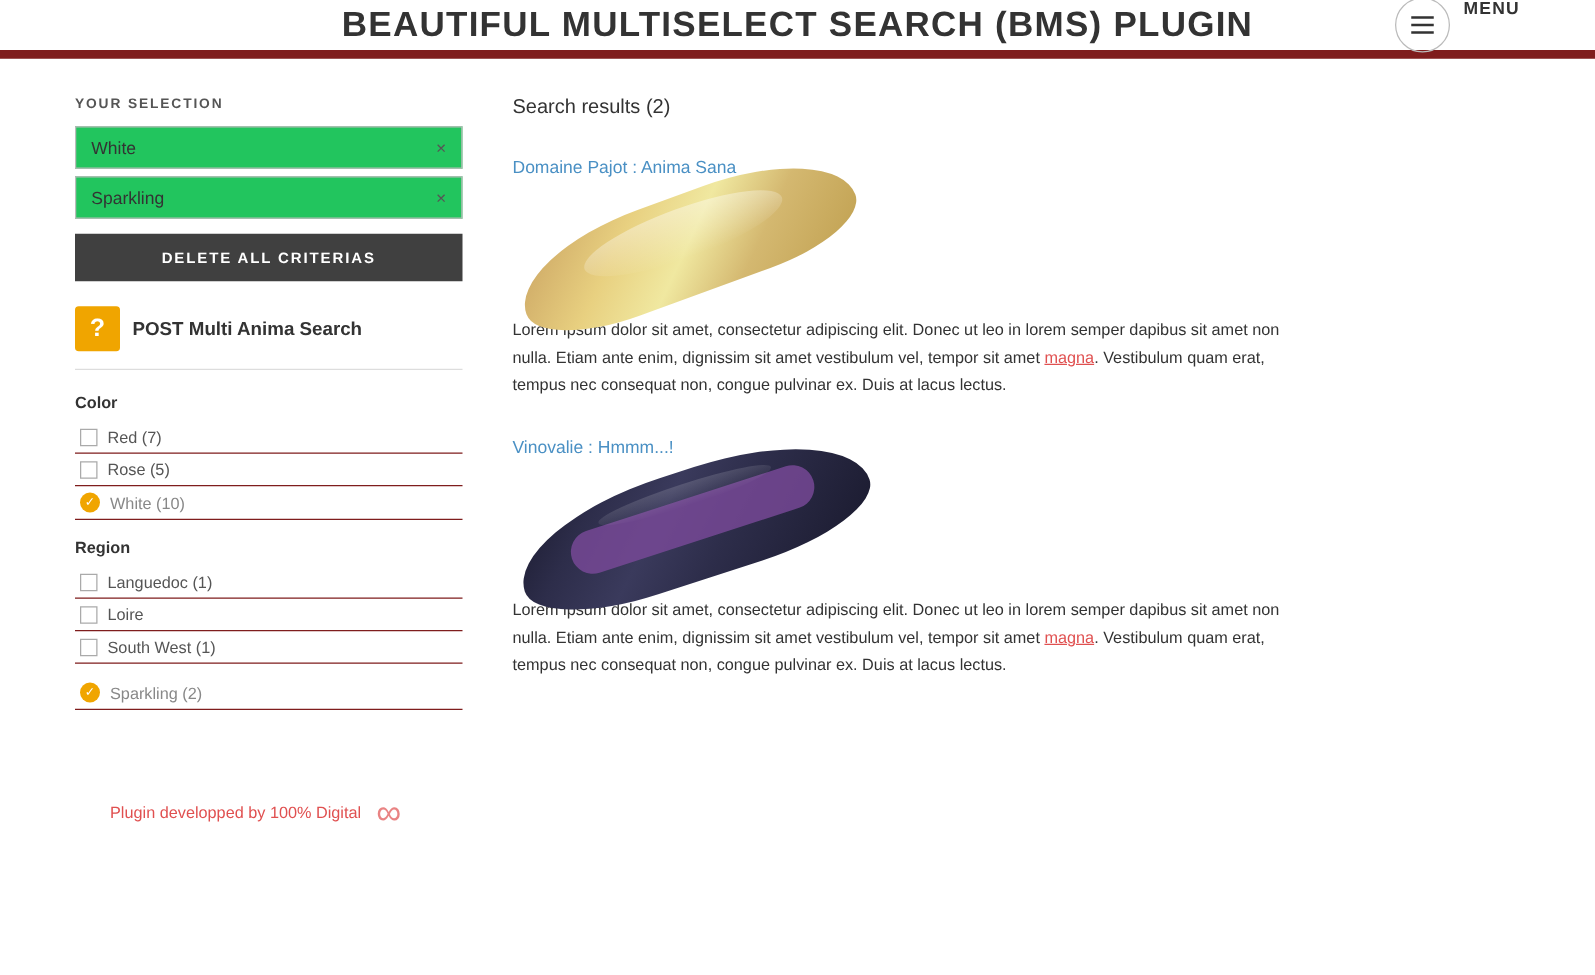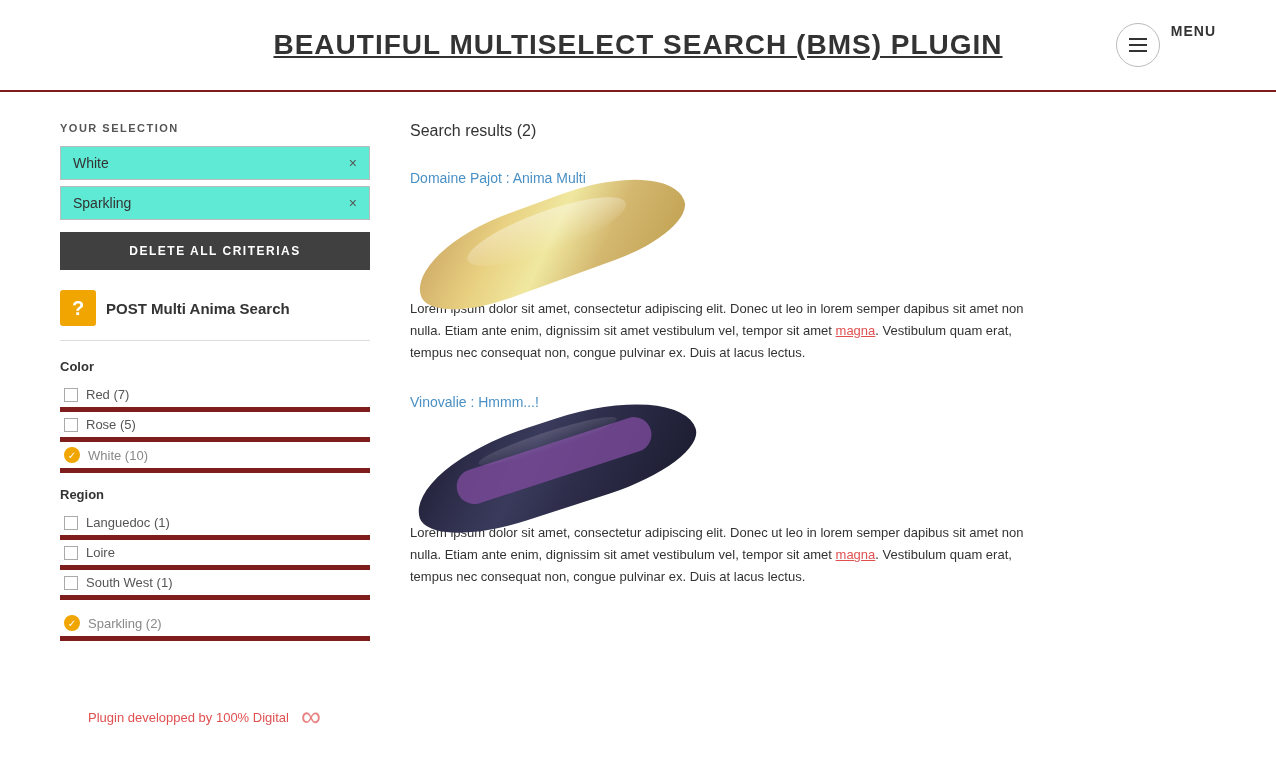--- a/index.html
+++ b/index.html
@@ -3,24 +3,23 @@
   <meta charset="utf-8">
   <style>
     * { margin: 0; padding: 0; box-sizing: border-box; }
     body { font-family: Arial, sans-serif; background: #fff; color: #333; }
 
     
     .header {
       display: flex;
       align-items: center;
       justify-content: center;
-      padding: 29px 40px;
-      border-bottom: 2px solid #7f1d1d;
+      padding: 4px 40px;
+      border-bottom: 7px solid #7f1d1d;
       position: relative;
-      text-decoration: underline;
     }
     .header-title {
       font-size: 28px;
       font-weight: 900;
       letter-spacing: 1px;
       text-align: center;
     }
     .menu-area {
       position: absolute;
       right: 60px;
@@ -75,21 +74,21 @@
       font-weight: bold;
       letter-spacing: 1.5px;
       color: #555;
       margin-bottom: 12px;
       text-transform: uppercase;
     }
     .selection-tag {
       display: flex;
       align-items: center;
       justify-content: space-between;
-      background: #5eead4;
+      background: #22c55e;
       border: 1px solid #bbb;
       padding: 8px 12px;
       margin-bottom: 6px;
       font-size: 14px;
     }
     .selection-tag-text { color: #333; }
     .selection-tag-x {
       cursor: pointer;
       font-size: 14px;
       color: #555;
@@ -143,21 +142,21 @@
       margin-bottom: 8px;
       margin-top: 14px;
     }
     .filter-item {
       display: flex;
       align-items: center;
       gap: 8px;
       padding: 5px 4px;
       font-size: 13px;
       color: #555;
-      border-bottom: 5px solid #7f1d1d;
+      border-bottom: 1px solid #7f1d1d;
     }
     .filter-item.checked {
       color: #888;
     }
     .filter-checkbox {
       width: 14px;
       height: 14px;
       border: 1px solid #aaa;
       display: flex;
       align-items: center;
@@ -372,21 +371,21 @@
     <div class="filter-item checked" style="margin-top:10px;text-align:right;">
       <div class="filter-checkbox checked-round"></div>
       <span>Sparkling (2)</span>
     </div>
   </aside>
 
   <main class="content">
     <div class="search-results-header">Search results (2)</div>
 
     <div class="wine-item">
-      <a class="wine-link">Domaine Pajot : Anima Multi</a>
+      <a class="wine-link">Domaine Pajot : Anima Sana</a>
       <div class="wine-image-area">
         <div class="wine-bottle">
           <div class="bottle-white"></div>
         </div>
       </div>
       <p class="wine-description">
         Lorem ipsum dolor sit amet, consectetur adipiscing elit. Donec ut leo in lorem semper dapibus sit amet non nulla. Etiam ante enim, dignissim sit amet vestibulum vel, tempor sit amet <span class="highlight">magna</span>. Vestibulum quam erat, tempus nec consequat non, congue pulvinar ex. Duis at lacus lectus.
       </p>
     </div>
 

